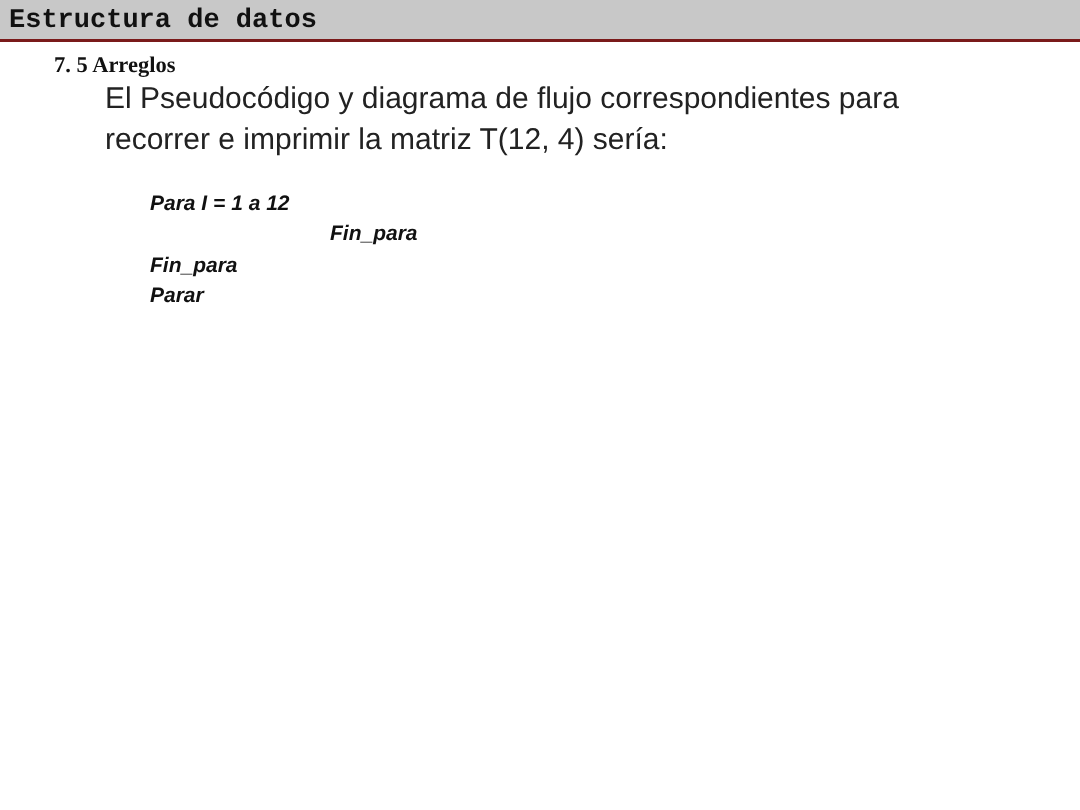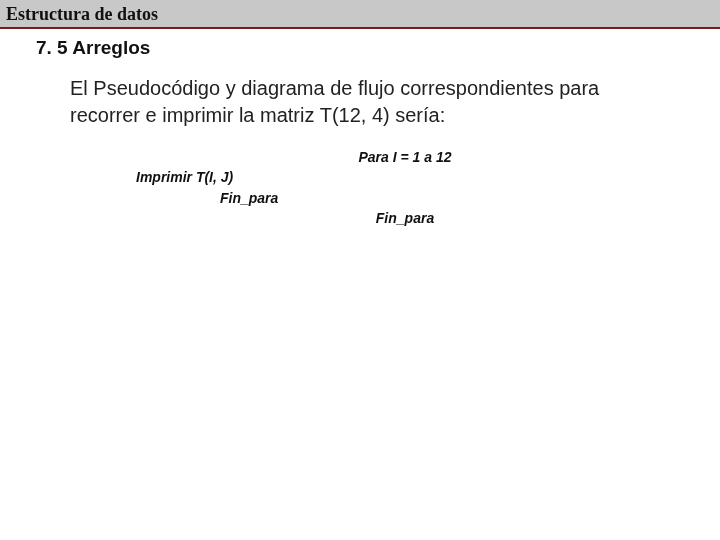--- a/index.html
+++ b/index.html
@@ -10,69 +10,69 @@
     font-family: Verdana, Arial, sans-serif;
     color: #000;
   }
   .title-bar {
     width: 100%;
     background: #c8c8c8;
     border-bottom: 2px solid #7a1a1a;
     padding: 4px 6px 2px 6px;
   }
   .title-text {
-    font-family: Liberation Serif, serif;
+    font-family: Liberation Mono, monospace;
     font-weight: bold;
     font-size: 18px;
     color: #111;
   }
   .content {
     padding: 8px 10px 10px 36px;
   }
   .subtitle {
-    font-family: Liberation Sans, sans-serif;
+    font-family: Liberation Serif, serif;
     font-weight: bold;
-    font-size: 19px;
+    font-size: 15px;
     color: #111;
-    margin-bottom: 16px;
+    margin-bottom: 0;
   }
   .paragraph-block {
     padding-left: 34px;
     font-family: Verdana, Arial, sans-serif;
     font-size: 20px;
     color: #222;
     line-height: 1.35;
     margin-bottom: 18px;
     max-width: 610px;
   }
   .code-block {
     padding-left: 34px;
     font-family: Verdana, Arial, sans-serif;
     font-weight: bold;
     font-style: italic;
     font-size: 14px;
     color: #111;
     line-height: 1.45;
   }
-  .ind1 { padding-left: 30px; text-align: center; }
+  .ind1 { padding-left: 30px; }
   .ind2 { padding-left: 142px; }
   .ind3 { padding-left: 66px; }
   .ind4 { padding-left: 150px; }
 </style>
 </head>
 <body>
 
 <div class="title-bar">
   <span class="title-text">Estructura de datos</span>
 </div>
 
 <div class="content">
   <div class="subtitle">7. 5 Arreglos</div>
 
   <div class="paragraph-block">El Pseudocódigo y diagrama de flujo correspondientes para recorrer e imprimir la matriz T(12, 4) sería:</div>
 
   <div class="code-block">
     <div class="ind1">Para I = 1 a 12</div>
-    <div class="ind3">Imprimir T(I, J)</div>
     <div class="ind4">Fin_para</div>
     <div class="ind1">Fin_para</div>
+    <div class="ind1">Parar</div>
   </div>
 </div>
 
 </body></html>

